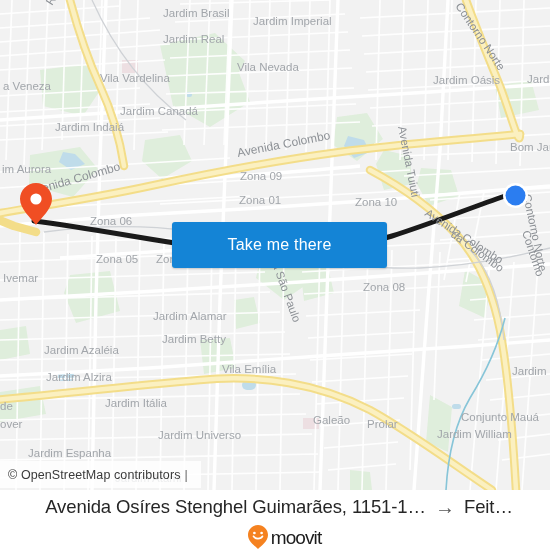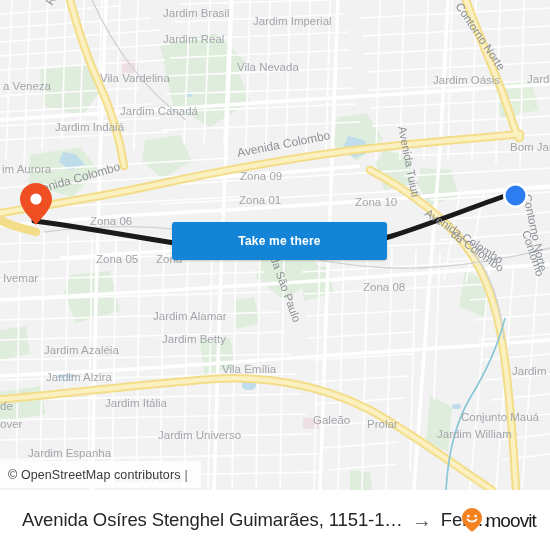--- a/index.html
+++ b/index.html
@@ -34,46 +34,46 @@
     white-space: nowrap;
     letter-spacing: 0.1px;
     text-align: center;
   }
   .attribution .sep { padding: 0 4px; color: #6a6a6a; }
 
   
   .cta {
     position: absolute;
     left: 172px; top: 222px;
-    width: 215px; height: 38px;
+    width: 215px; height: 46px;
     background: #1484d6;
     color: #ffffff;
     border: none;
     border-radius: 3px;
     font-family: "Liberation Sans", sans-serif;
-    font-size: 12px;
+    font-size: 16px;
     letter-spacing: 0.2px;
     cursor: pointer;
     display: flex; align-items: center; justify-content: center;
     box-shadow: 0 1px 2px rgba(0,0,0,0.18);
-    font-weight: bold;
   }
 
   
   .pin-origin { position: absolute; left: 19px; top: 182px; width: 34px; height: 44px; }
   .dot-dest   { position: absolute; left: 502px; top: 182px; width: 27px; height: 27px; }
 
   
   .footer {
     position: absolute;
     left: 0; top: 490px;
     width: 550px; height: 60px;
     background: #ffffff;
     display: flex; align-items: center;
     padding: 0 14px 0 22px;
+    flex-direction: column;
   }
   .footer-route {
     display: flex; align-items: center;
     flex: 1 1 auto; min-width: 0;
     font-size: 18.5px; color: #262626;
     white-space: nowrap;
   }
   .route-from { letter-spacing: -0.1px; }
   .route-arrow {
     display: inline-block;

